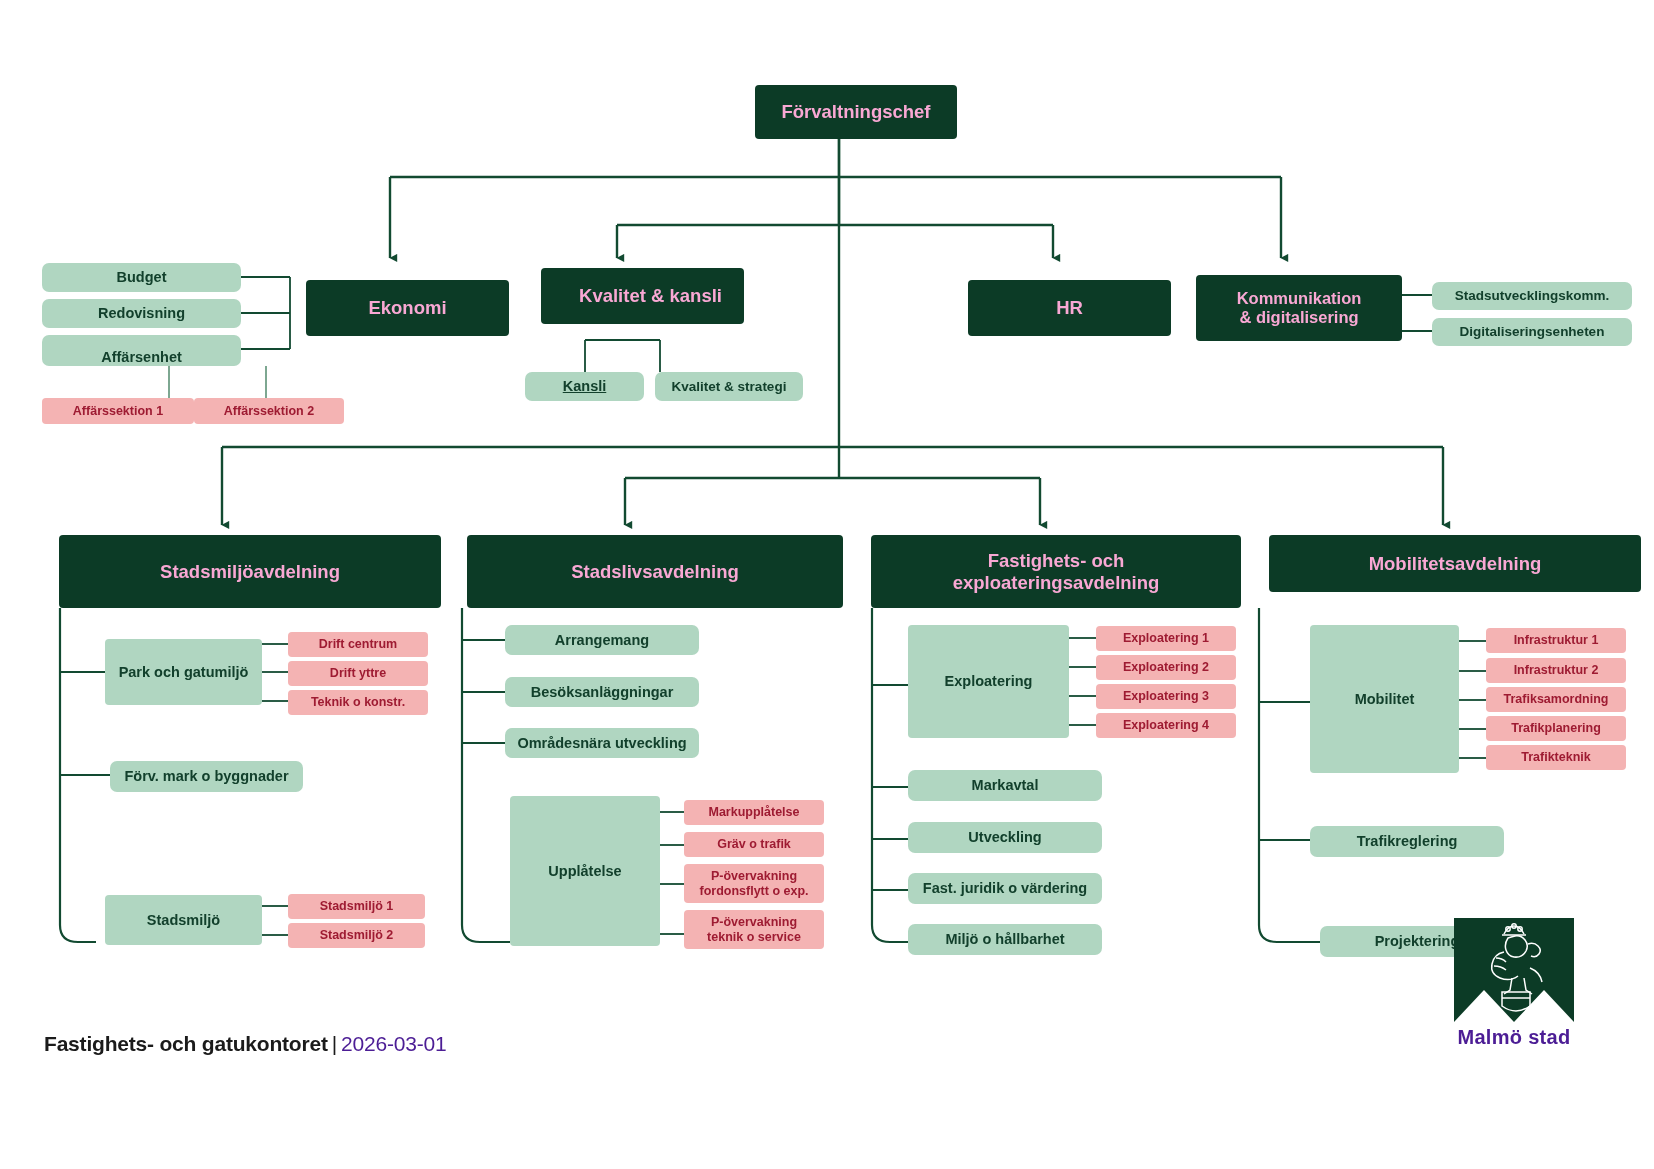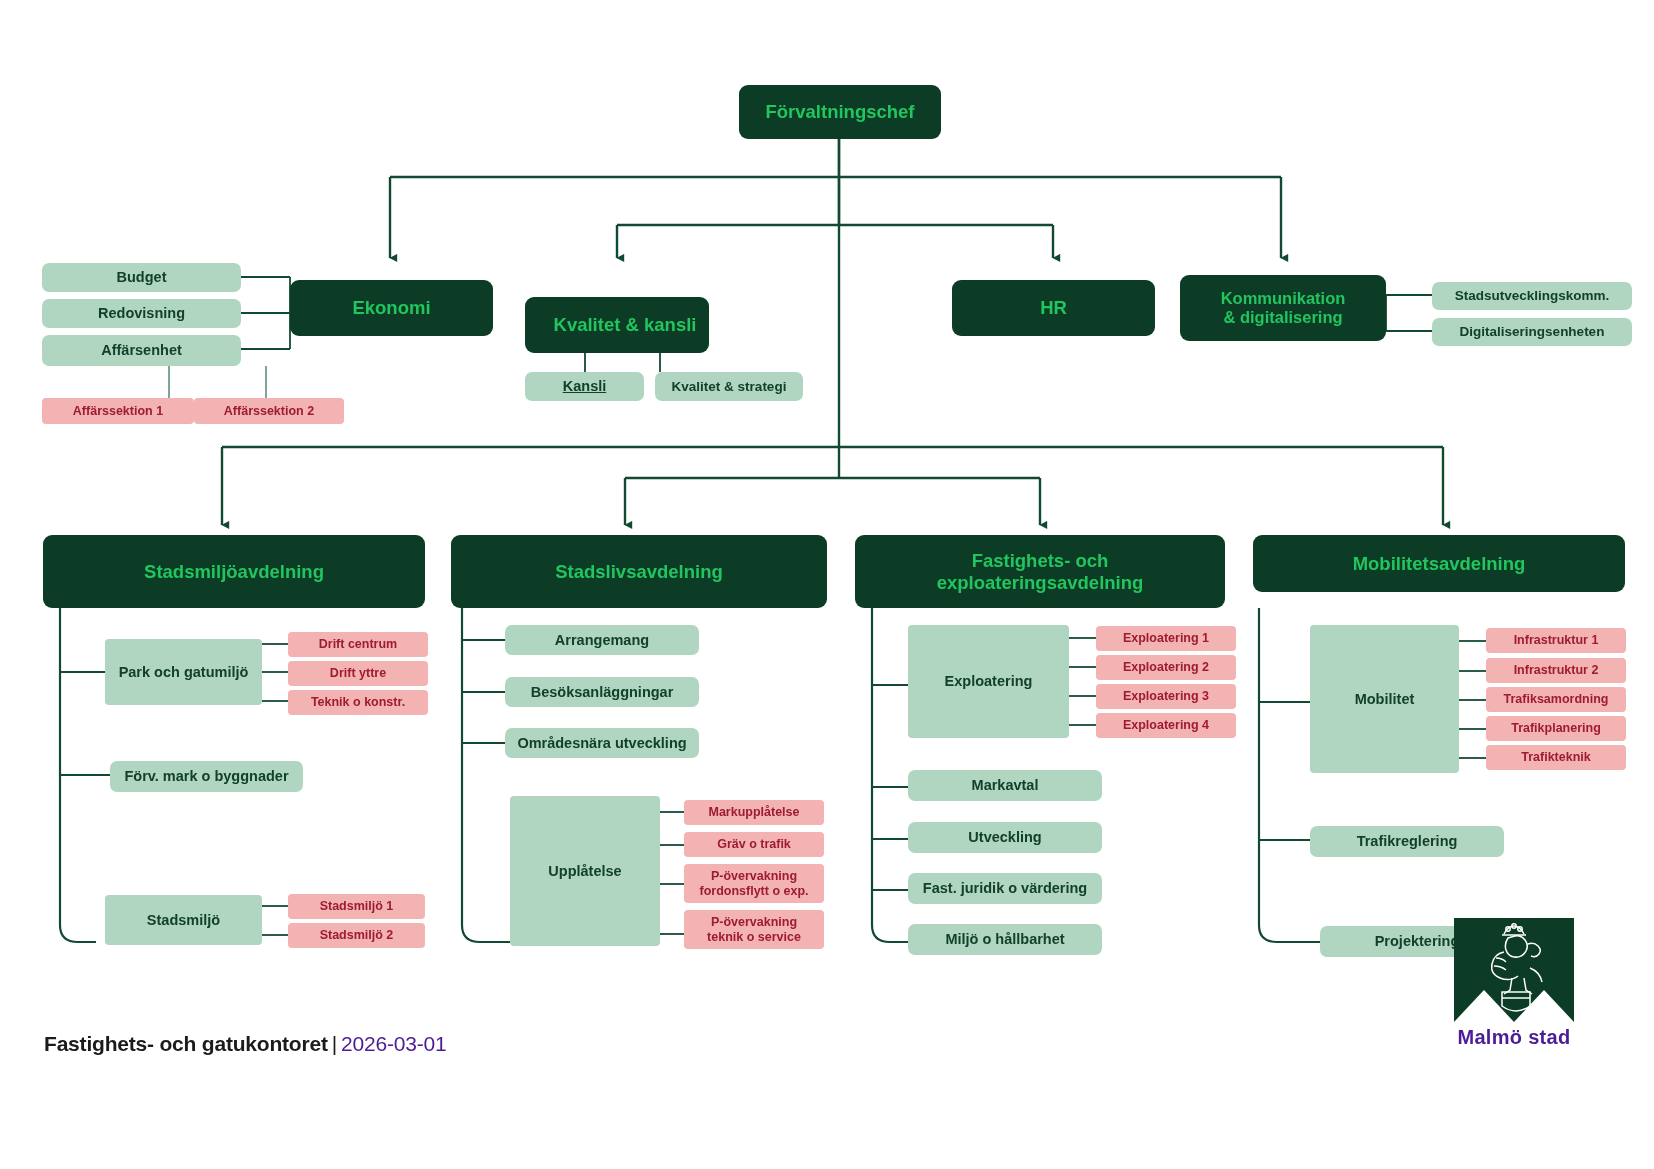--- a/index.html
+++ b/index.html
@@ -18,22 +18,23 @@
     position:absolute;
     box-sizing:border-box;
     display:flex;align-items:center;justify-content:center;
     text-align:center;
     line-height:1.15;
     font-weight:bold;
   }
   
   .dark{
     background:#0c3b26;
-    color:#22c55e;
-    border-radius:9px;
+    color:#f9a8d4;
+    border-radius:4px;
+    margin-left:16px;
   }
   
   .green{
     background:#b0d6c1;
     color:#12402c;
     border-radius:7px;
   }
   .green.sq{border-radius:4px;}
   
   .pink{
@@ -186,40 +187,40 @@
   </svg>
 
   <div class="node dark t17" style="left:739px;top:85px;width:202px;height:54px;">
     <span>Förvaltningschef</span>
   </div>
 
   <div class="node dark t17" style="left:290px;top:280px;width:203px;height:56px;">
     <span>Ekonomi</span>
   </div>
 
-  <div class="node dark t17" style="left:525px;top:297px;width:184px;height:56px;padding-left:16px;">
+  <div class="node dark t17" style="left:525px;top:268px;width:203px;height:56px;padding-left:16px;">
     <span>Kvalitet &amp; kansli</span>
   </div>
 
   <div class="node dark t17" style="left:952px;top:280px;width:203px;height:56px;">
     <span>HR</span>
   </div>
 
   <div class="node dark t15" style="left:1180px;top:275px;width:206px;height:66px;flex-direction:column;">
     <span>Kommunikation</span>
     <span>&amp; digitalisering</span>
   </div>
 
   <div class="node green t13" style="left:42px;top:263px;width:199px;height:29px;">
     <span>Budget</span>
   </div>
   <div class="node green t13" style="left:42px;top:299px;width:199px;height:29px;">
     <span>Redovisning</span>
   </div>
-  <div class="node green t13" style="left:42px;top:335px;width:199px;height:31px;">
+  <div class="node green t13" style="left:42px;top:335px;width:199px;height:31px;align-items:flex-end;">
     <span>Affärsenhet</span>
   </div>
 
   <div class="node pink t11" style="left:42px;top:398px;width:152px;height:26px;">
     <span>Affärssektion 1</span>
   </div>
   <div class="node pink t11" style="left:194px;top:398px;width:150px;height:26px;">
     <span>Affärssektion 2</span>
   </div>
 

